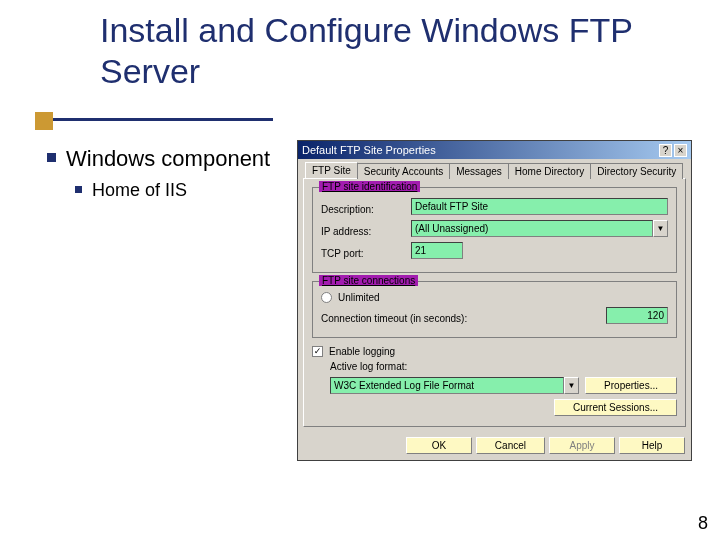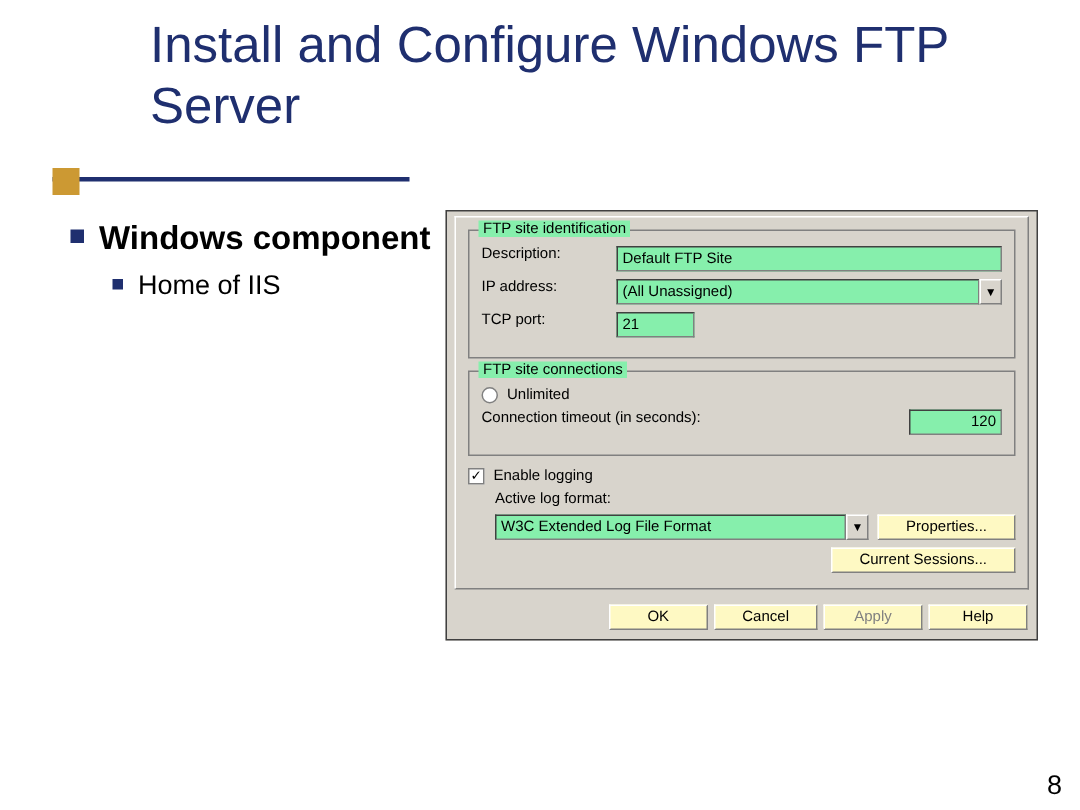--- a/index.html
+++ b/index.html
@@ -42,21 +42,21 @@
   .body-region {
     position: absolute;
     left: 47px;
     top: 145px;
     width: 250px;
     font-size: 19px;
     color: #000;
   }
   .lvl1 { display: flex; align-items: flex-start; margin-bottom: 4px; }
   .lvl1 .sq { width: 9px; height: 9px; background: #1f2f6f; margin-right: 10px; margin-top: 8px; flex-shrink: 0; }
-  .lvl1 .txt { line-height: 1.3; font-size: 22px; font-weight: bold; }
+  .lvl1 .txt { line-height: 1.3; font-size: 22px; }
   .lvl2 { display: flex; align-items: flex-start; margin-left: 28px; margin-top: 6px; margin-bottom: 10px; }
   .lvl2 .sq { width: 7px; height: 7px; background: #1f2f6f; margin-right: 10px; margin-top: 6px; flex-shrink: 0; }
   .lvl2 .txt { font-size: 18px; }
 
   
   .dlg {
     position: absolute;
     left: 297px;
     top: 140px;
     width: 395px;
@@ -110,26 +110,27 @@
     border: 1px solid #808080;
     border-top-color: #808080;
     position: relative;
     padding: 10px 8px 8px 8px;
     margin-bottom: 8px;
   }
   .group-title {
     position: absolute;
     top: -7px;
     left: 6px;
-    background: #86efac;
+    background: #a21caf;
     padding: 0 3px;
     font-size: 10px;
-  }
-
-  .row { display: flex; align-items: flex-start; margin-bottom: 5px; }
+    text-decoration: underline;
+  }
+
+  .row { display: flex; align-items: flex-end; margin-bottom: 5px; }
   .row .lbl { width: 90px; font-size: 10px; }
 
   .txtfield {
     background: #86efac;
     border: 1px solid #808080;
     border-top-color: #404040;
     border-left-color: #404040;
     height: 17px;
     font-size: 10px;
     padding: 1px 3px;
@@ -202,21 +203,33 @@
     <span class="sq"></span>
     <span class="txt">Windows component</span>
   </div>
   <div class="lvl2">
     <span class="sq"></span>
     <span class="txt">Home of IIS</span>
   </div>
 </div>
 
 <div class="dlg">
+  <div class="dlg-titlebar">
+    <span class="t">Default FTP Site Properties</span>
+    <span class="tb-icon">?</span>
+    <span class="tb-icon">×</span>
+  </div>
   <div class="dlg-body">
+    <div class="tabs">
+      <div class="tab active">FTP Site</div>
+      <div class="tab">Security Accounts</div>
+      <div class="tab">Messages</div>
+      <div class="tab">Home Directory</div>
+      <div class="tab">Directory Security</div>
+    </div>
     <div class="tabpanel">
 
       <div class="group">
         <span class="group-title">FTP site identification</span>
         <div class="row">
           <span class="lbl">Description:</span>
           <input class="txtfield" value="Default FTP Site" style="">
         </div>
         <div class="row">
           <span class="lbl">IP address:</span>

